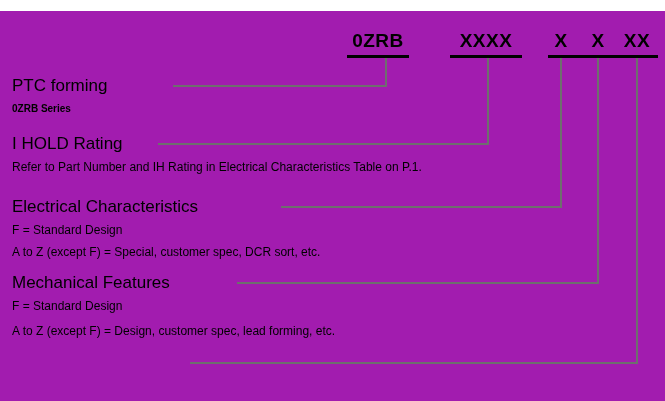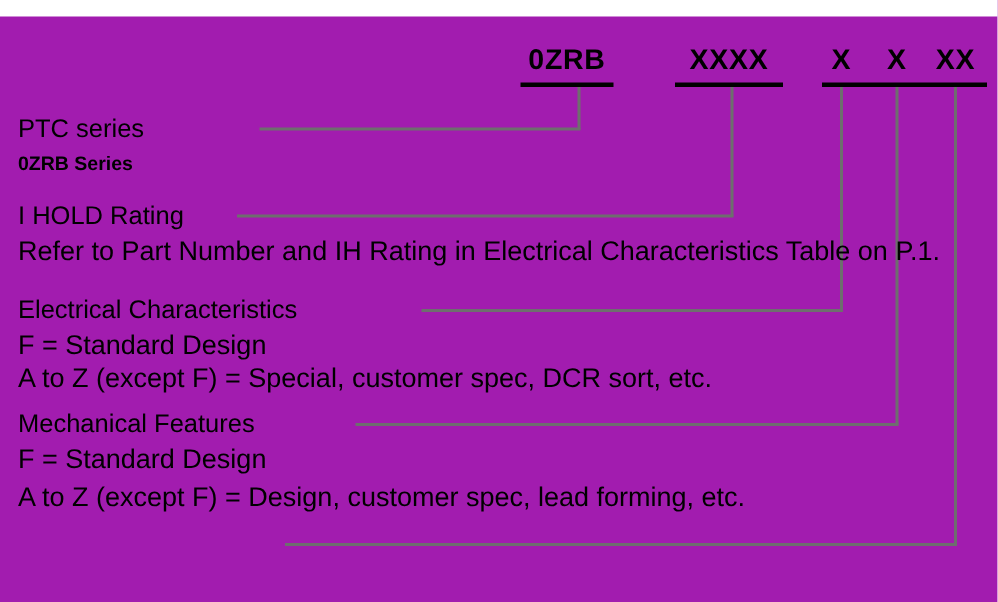--- a/index.html
+++ b/index.html
@@ -54,30 +54,30 @@
     font-family: "Liberation Sans", sans-serif;
     font-size: 17px;
     font-weight: normal;
     color: #000;
     white-space: nowrap;
     line-height: 20px;
   }
   .sub {
     position: absolute;
     font-family: "Liberation Sans", sans-serif;
-    font-size: 18px;
+    font-size: 12px;
     font-weight: normal;
     color: #000;
     white-space: nowrap;
     line-height: 15px;
   }
   .sub-bold {
     position: absolute;
     font-family: "Liberation Sans", sans-serif;
-    font-size: 13px;
+    font-size: 10px;
     font-weight: bold;
     color: #000;
     white-space: nowrap;
     line-height: 15px;
     text-align: center;
   }
 </style>
 </head>
 <body>
 
@@ -102,21 +102,21 @@
     <div class="tick" style="left:597px; top:47px; height:225px;"></div>
     <div class="tick" style="left:636px; top:47px; height:305px;"></div>
   </div>
 
   <div class="lead-h" style="left:173px; top:74px;  width:214px;"></div>
   <div class="lead-h" style="left:158px; top:132px; width:331px;"></div>
   <div class="lead-h" style="left:281px; top:195px; width:281px;"></div>
   <div class="lead-h" style="left:237px; top:271px; width:362px;"></div>
   <div class="lead-h" style="left:190px; top:351px; width:448px;"></div>
 
-  <div class="head" style="left:12px; top:65px;">PTC series</div>
+  <div class="head" style="left:12px; top:65px;">PTC forming</div>
   <div class="sub-bold" style="left:12px; top:90px;">0ZRB Series</div>
 
   <div class="head" style="left:12px; top:123px;text-align:right;">I HOLD Rating</div>
   <div class="sub" style="left:12px; top:149px;">Refer to Part Number and IH Rating in Electrical Characteristics Table on P.1.</div>
 
   <div class="head" style="left:12px; top:186px;">Electrical Characteristics</div>
   <div class="sub" style="left:12px; top:212px;">F = Standard Design</div>
   <div class="sub" style="left:12px; top:234px;">A to Z (except F) = Special, customer spec, DCR sort, etc.</div>
 
   <div class="head" style="left:12px; top:262px;">Mechanical Features</div>

